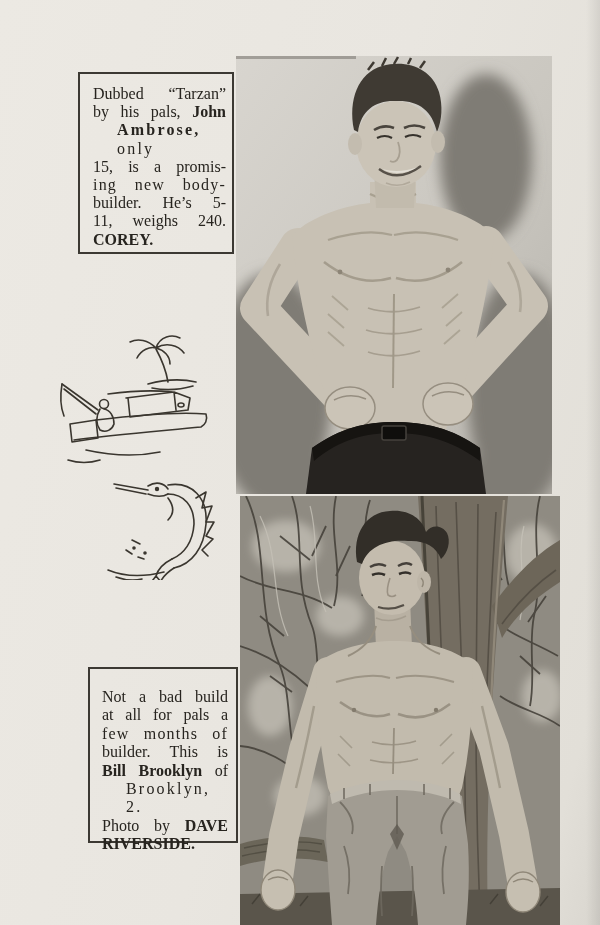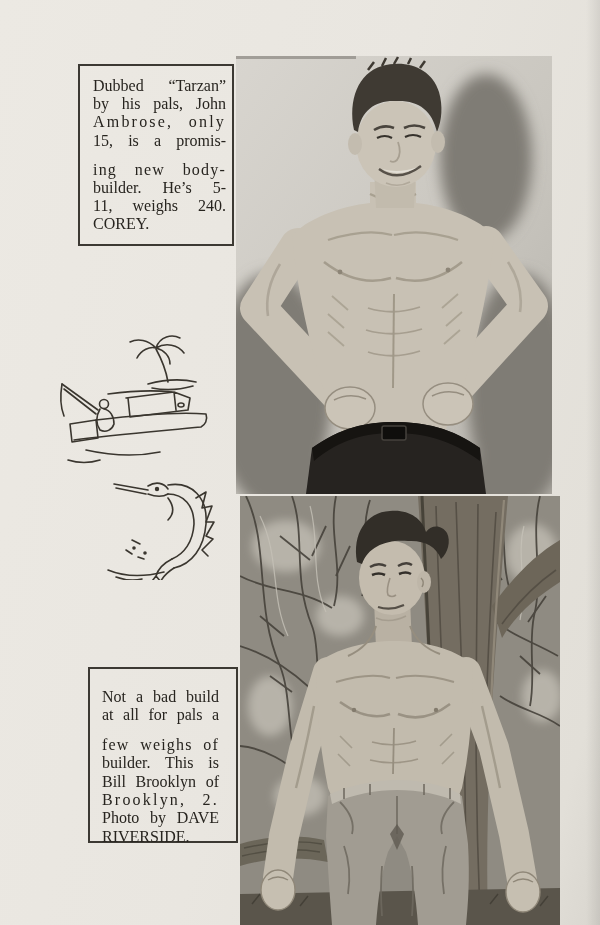--- a/index.html
+++ b/index.html
@@ -9,27 +9,27 @@
   }
   .page::after{ 
     content:"";position:absolute;top:0;right:0;width:14px;height:100%;
     background:linear-gradient(90deg,rgba(0,0,0,0),rgba(0,0,0,.08));pointer-events:none;
   }
   .cbox{
     position:absolute;box-sizing:border-box;border:2px solid #3c3933;
     color:#27241f;font-family:"Liberation Serif",serif;font-size:16px;
     background:transparent;
   }
-  .cbox1{left:78px;top:64px;width:156px;height:182px;padding:11px 6px 4px 13px;line-height:18.2px;}
-  .cbox2{left:88px;top:667px;width:150px;height:176px;padding:19px 17px 0 12px;line-height:18.4px;}
+  .cbox1{left:78px;top:72px;width:156px;height:182px;padding:11px 6px 4px 13px;line-height:18.2px;}
+  .cbox2{left:88px;top:667px;width:150px;height:176px;padding:19px 8px 0 12px;line-height:18.4px;}
   .cl{text-align:justify;text-align-last:justify;}
   .cl.last{text-align-last:left;}
-  .b{font-weight:normal;}
-  .ls1{letter-spacing:1.2px;margin-top:11px;}
-  .ls2{letter-spacing:2.2px;}
+  .b{font-weight:bold;}
+  .ls1{letter-spacing:1.2px;}
+  .ls2{letter-spacing:2.2px;margin-left:24px;}
   .photo{position:absolute;display:block;}
   .photo1{left:236px;top:56px;width:316px;height:438px;}
   .photo2{left:240px;top:496px;width:320px;height:429px;}
   .sketch{position:absolute;left:56px;top:332px;width:162px;height:248px;}
 </style>
 </head>
 <body>
 
 <div class="page">
 
@@ -140,21 +140,21 @@
         <circle cx="78" cy="216" r="1" fill="#3a362f"></circle>
         <circle cx="89" cy="221" r="1" fill="#3a362f"></circle>
         <path d="M52 238 Q76 248 108 240 M60 245 Q74 250 86 247"></path>
       </g>
     </g>
   </svg>
 
   <div class="cbox cbox2">
     <div class="cl"><span>Not a bad build</span></div>
     <div class="cl"><span>at all for pals a</span></div>
-    <div class="cl ls1"><span>few weighs of</span></div>
+    <div class="cl ls1"><span>few months of</span></div>
     <div class="cl"><span>builder. This is</span></div>
     <div class="cl"><span class="b">Bill Brooklyn</span><span> of</span></div>
     <div class="cl ls2"><span>Brooklyn, 2.</span></div>
     <div class="cl"><span>Photo by </span><span class="b">DAVE</span></div>
     <div class="cl last"><span class="b">RIVERSIDE.</span></div>
   </div>
 
   <svg class="photo photo2" viewBox="0 0 320 429" preserveAspectRatio="none" role="img" aria-label="Black-and-white outdoor photo of teen bodybuilder Bill Fischer standing shirtless in jeans in front of a large bare tree, fists clenched at his sides">
     <defs>
       <filter id="soft2" x="-40%" y="-40%" width="180%" height="180%">

